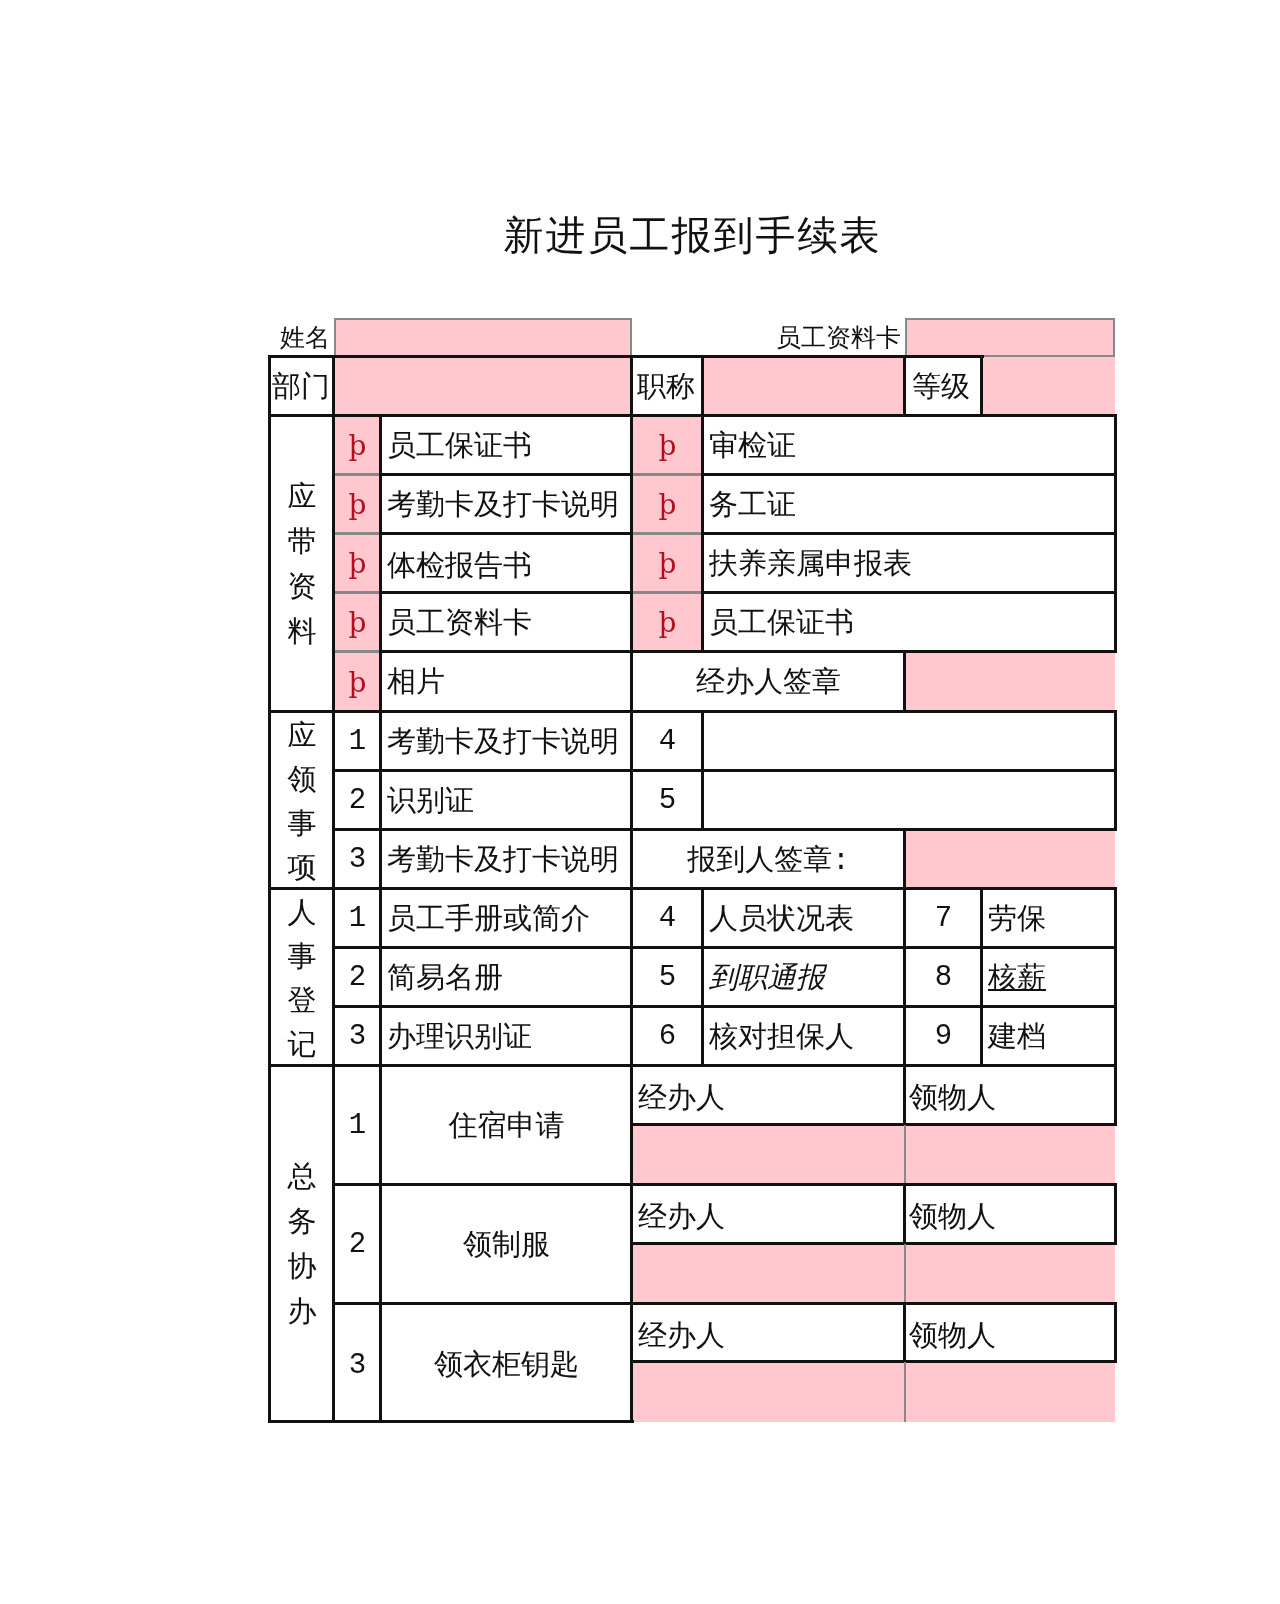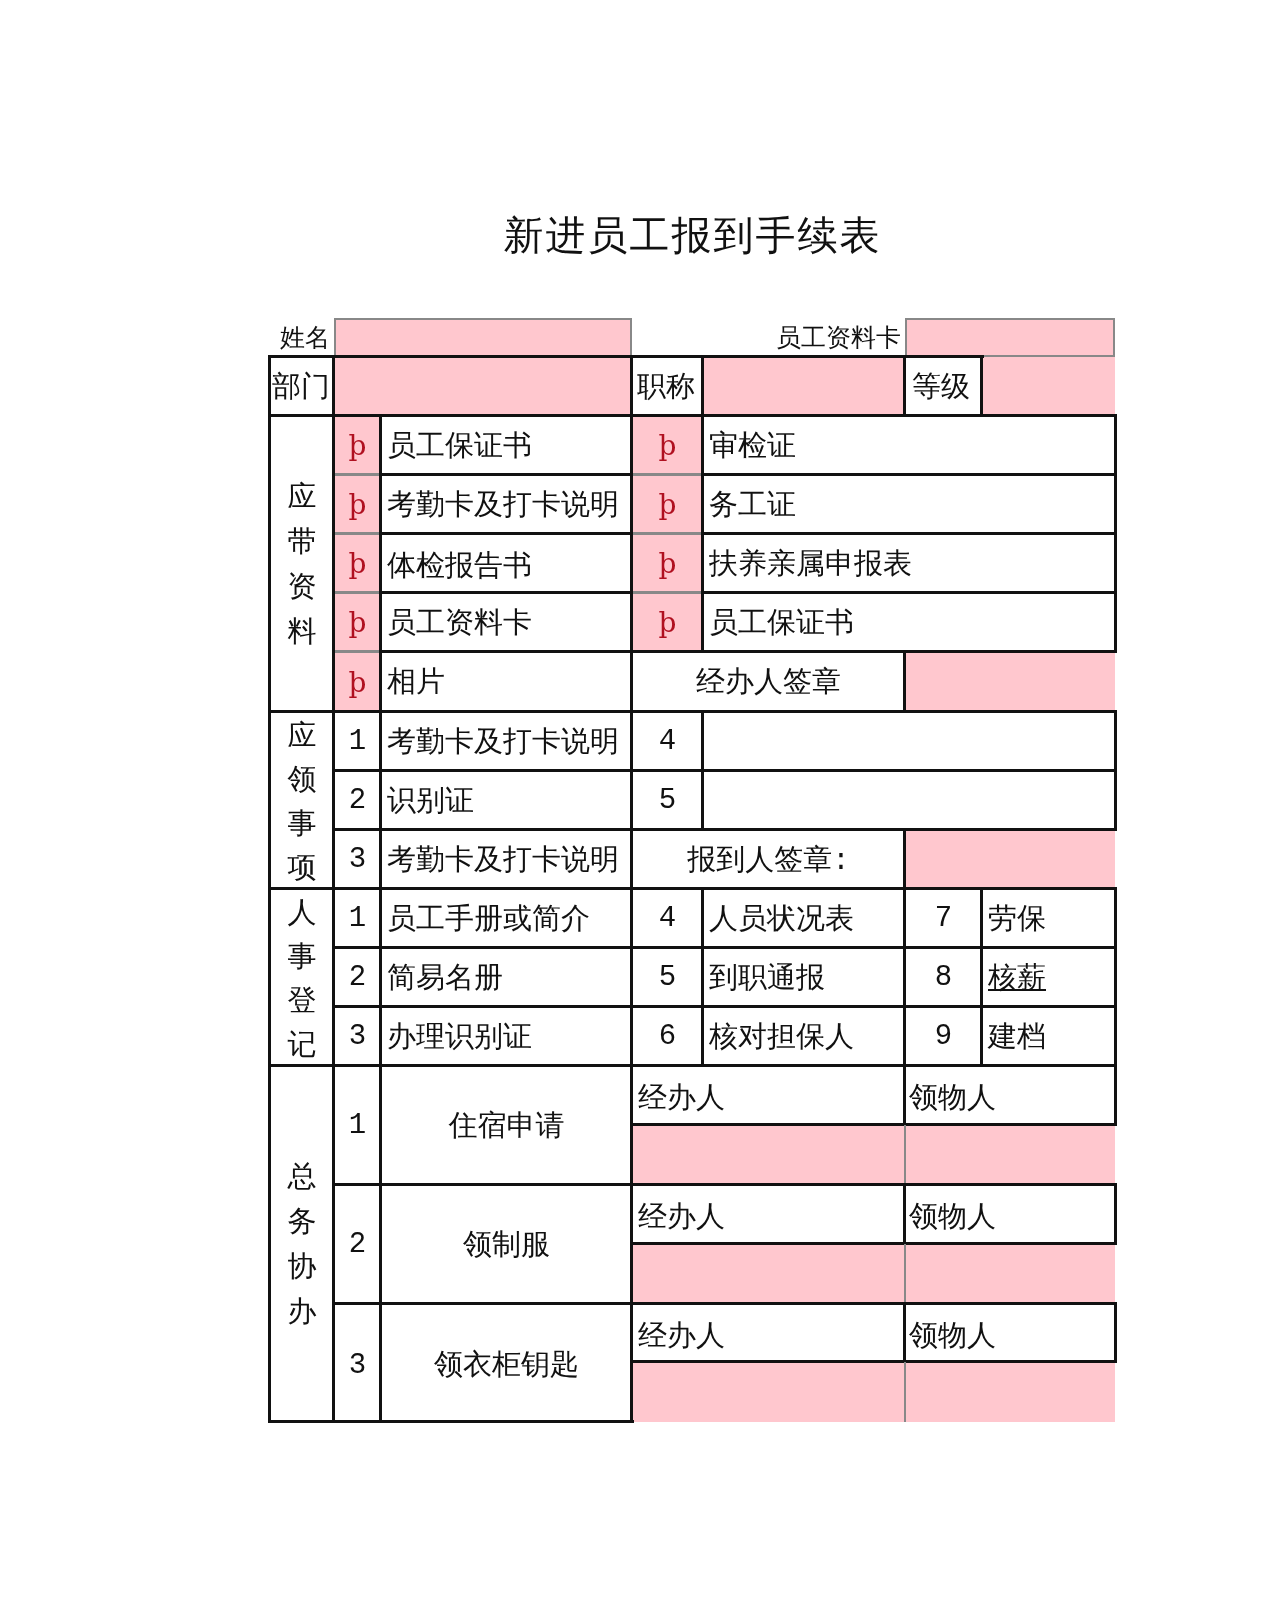--- a/index.html
+++ b/index.html
@@ -102,21 +102,21 @@
 <div class="cell center" style="left:334px;top:889px;width:47px;height:59px;">1</div>
 <div class="cell left" style="left:381px;top:889px;width:251px;height:59px;">员工手册或简介</div>
 <div class="cell center" style="left:632px;top:889px;width:71px;height:59px;">4</div>
 <div class="cell left" style="left:703px;top:889px;width:202px;height:59px;">人员状况表</div>
 <div class="cell center" style="left:905px;top:889px;width:77px;height:59px;">7</div>
 <div class="cell left" style="left:982px;top:889px;width:133px;height:59px;">劳保</div>
 
 <div class="cell center" style="left:334px;top:948px;width:47px;height:59px;">2</div>
 <div class="cell left" style="left:381px;top:948px;width:251px;height:59px;">简易名册</div>
 <div class="cell center" style="left:632px;top:948px;width:71px;height:59px;">5</div>
-<div class="cell left" style="left:703px;top:948px;width:202px;height:59px;">到职通报</div>
+<div class="cell left" style="left:703px;top:948px;width:202px;height:59px;font-style:italic;">到职通报</div>
 <div class="cell center" style="left:905px;top:948px;width:77px;height:59px;">8</div>
 <div class="cell left" style="left:982px;top:948px;width:133px;height:59px;text-decoration:underline;">核薪</div>
 
 <div class="cell center" style="left:334px;top:1007px;width:47px;height:59px;">3</div>
 <div class="cell left" style="left:381px;top:1007px;width:251px;height:59px;">办理识别证</div>
 <div class="cell center" style="left:632px;top:1007px;width:71px;height:59px;">6</div>
 <div class="cell left" style="left:703px;top:1007px;width:202px;height:59px;">核对担保人</div>
 <div class="cell center" style="left:905px;top:1007px;width:77px;height:59px;">9</div>
 <div class="cell left" style="left:982px;top:1007px;width:133px;height:59px;">建档</div>
 

